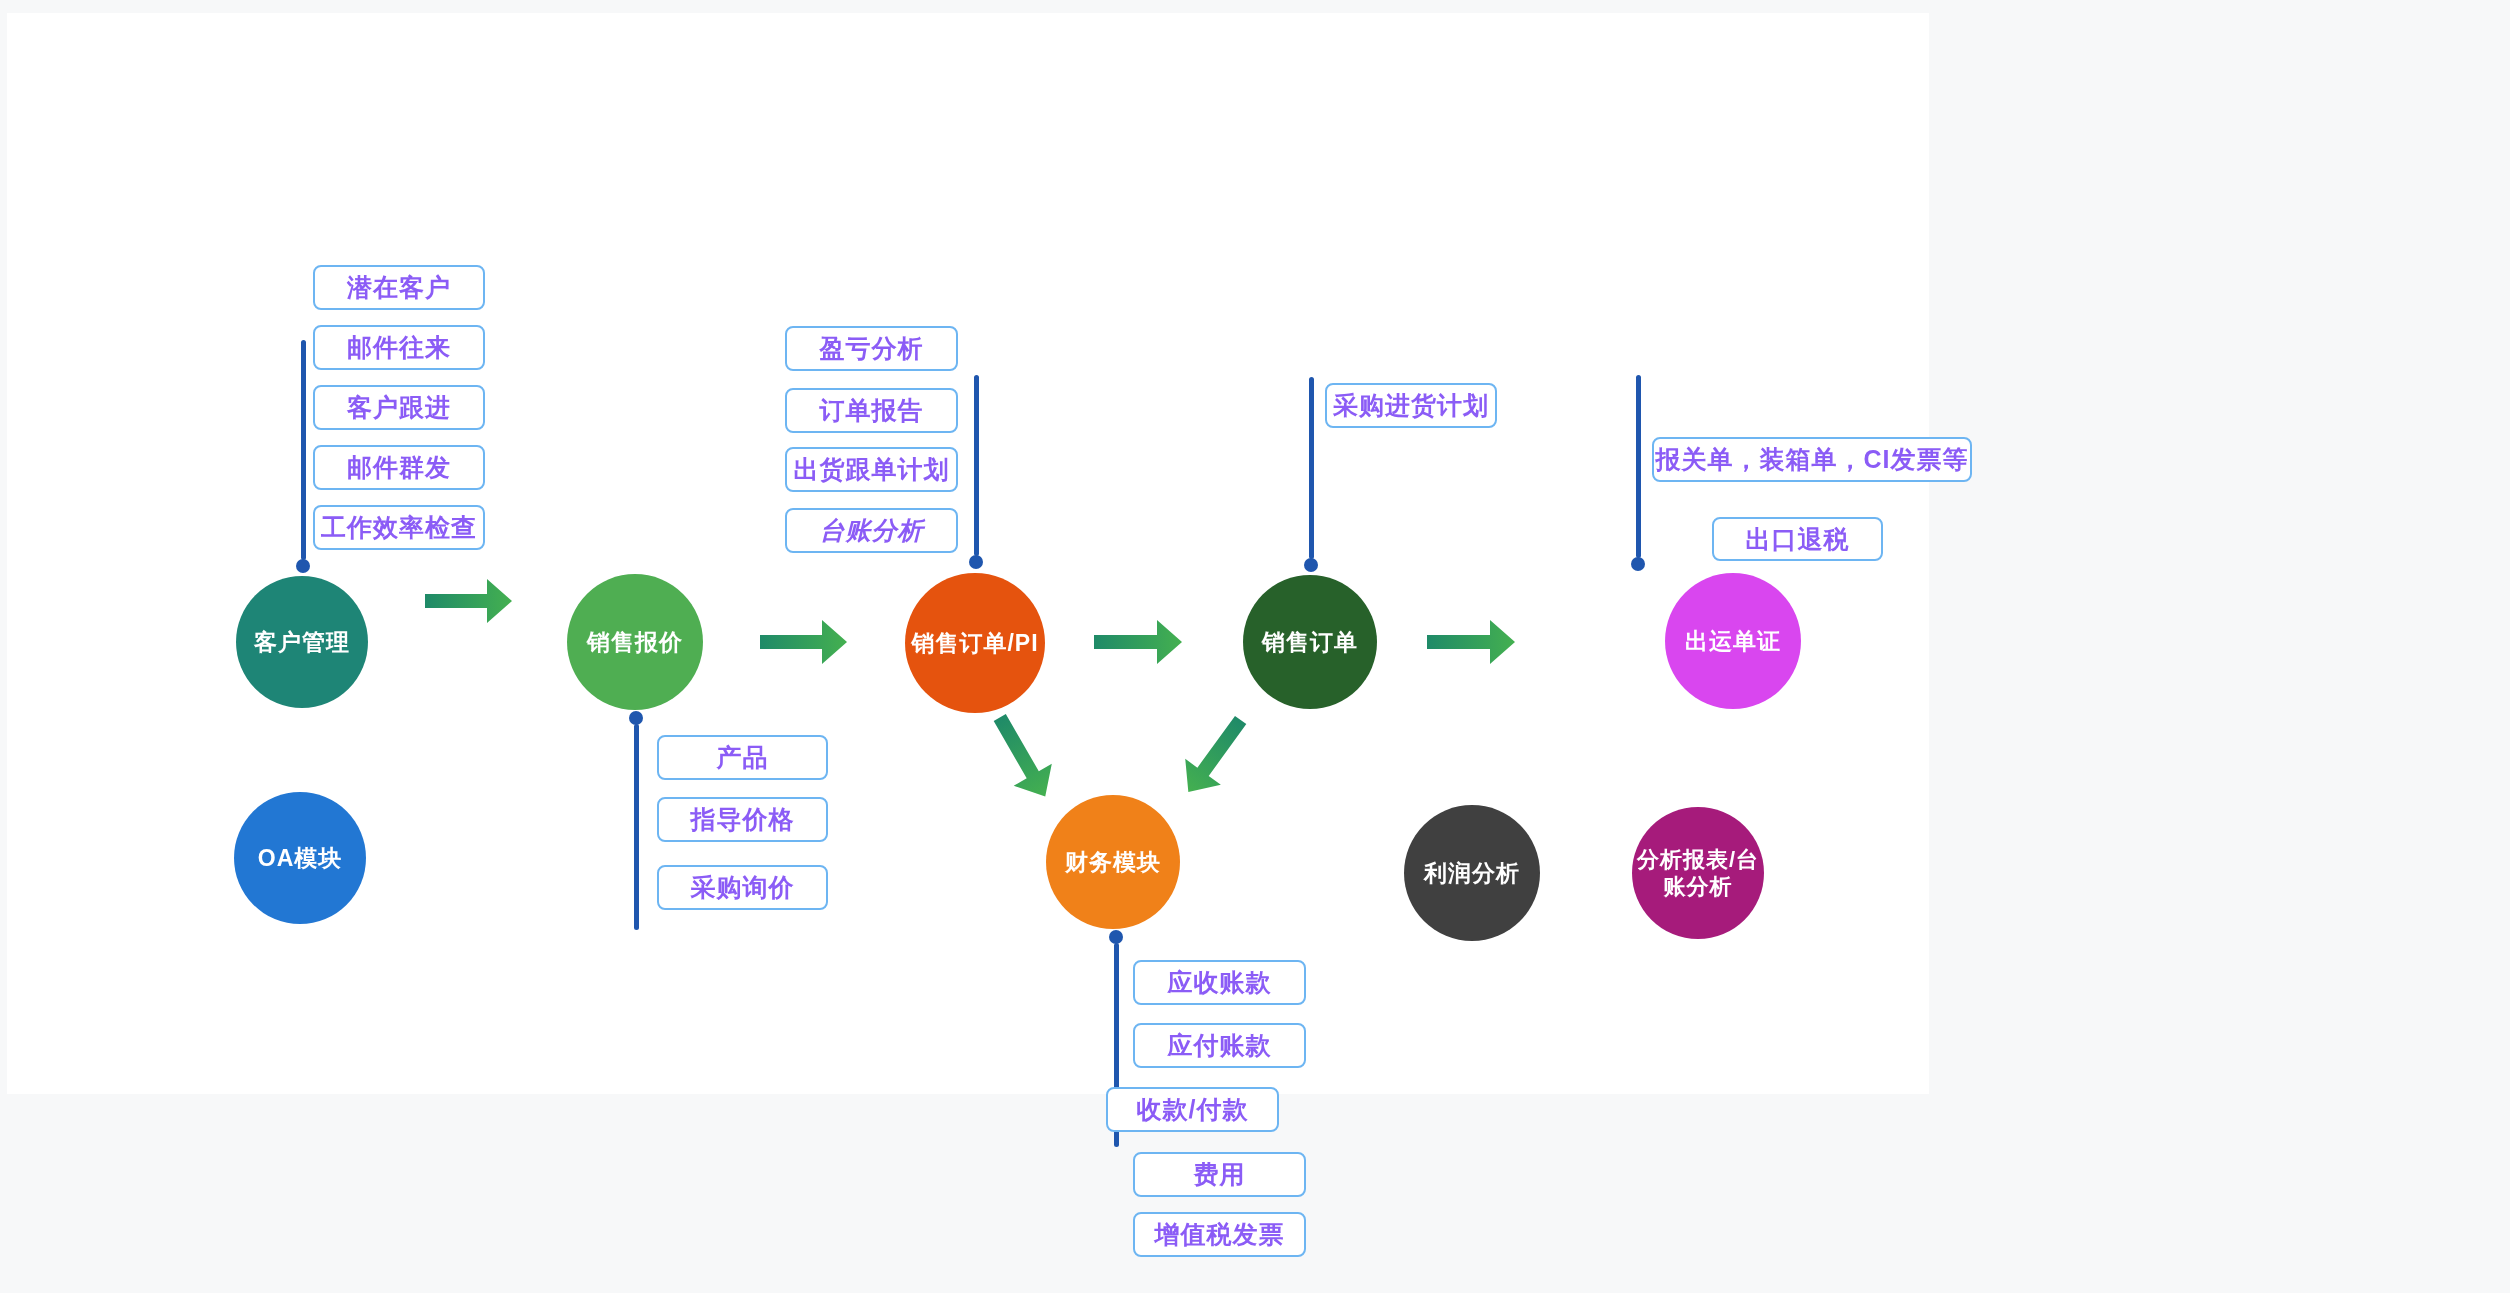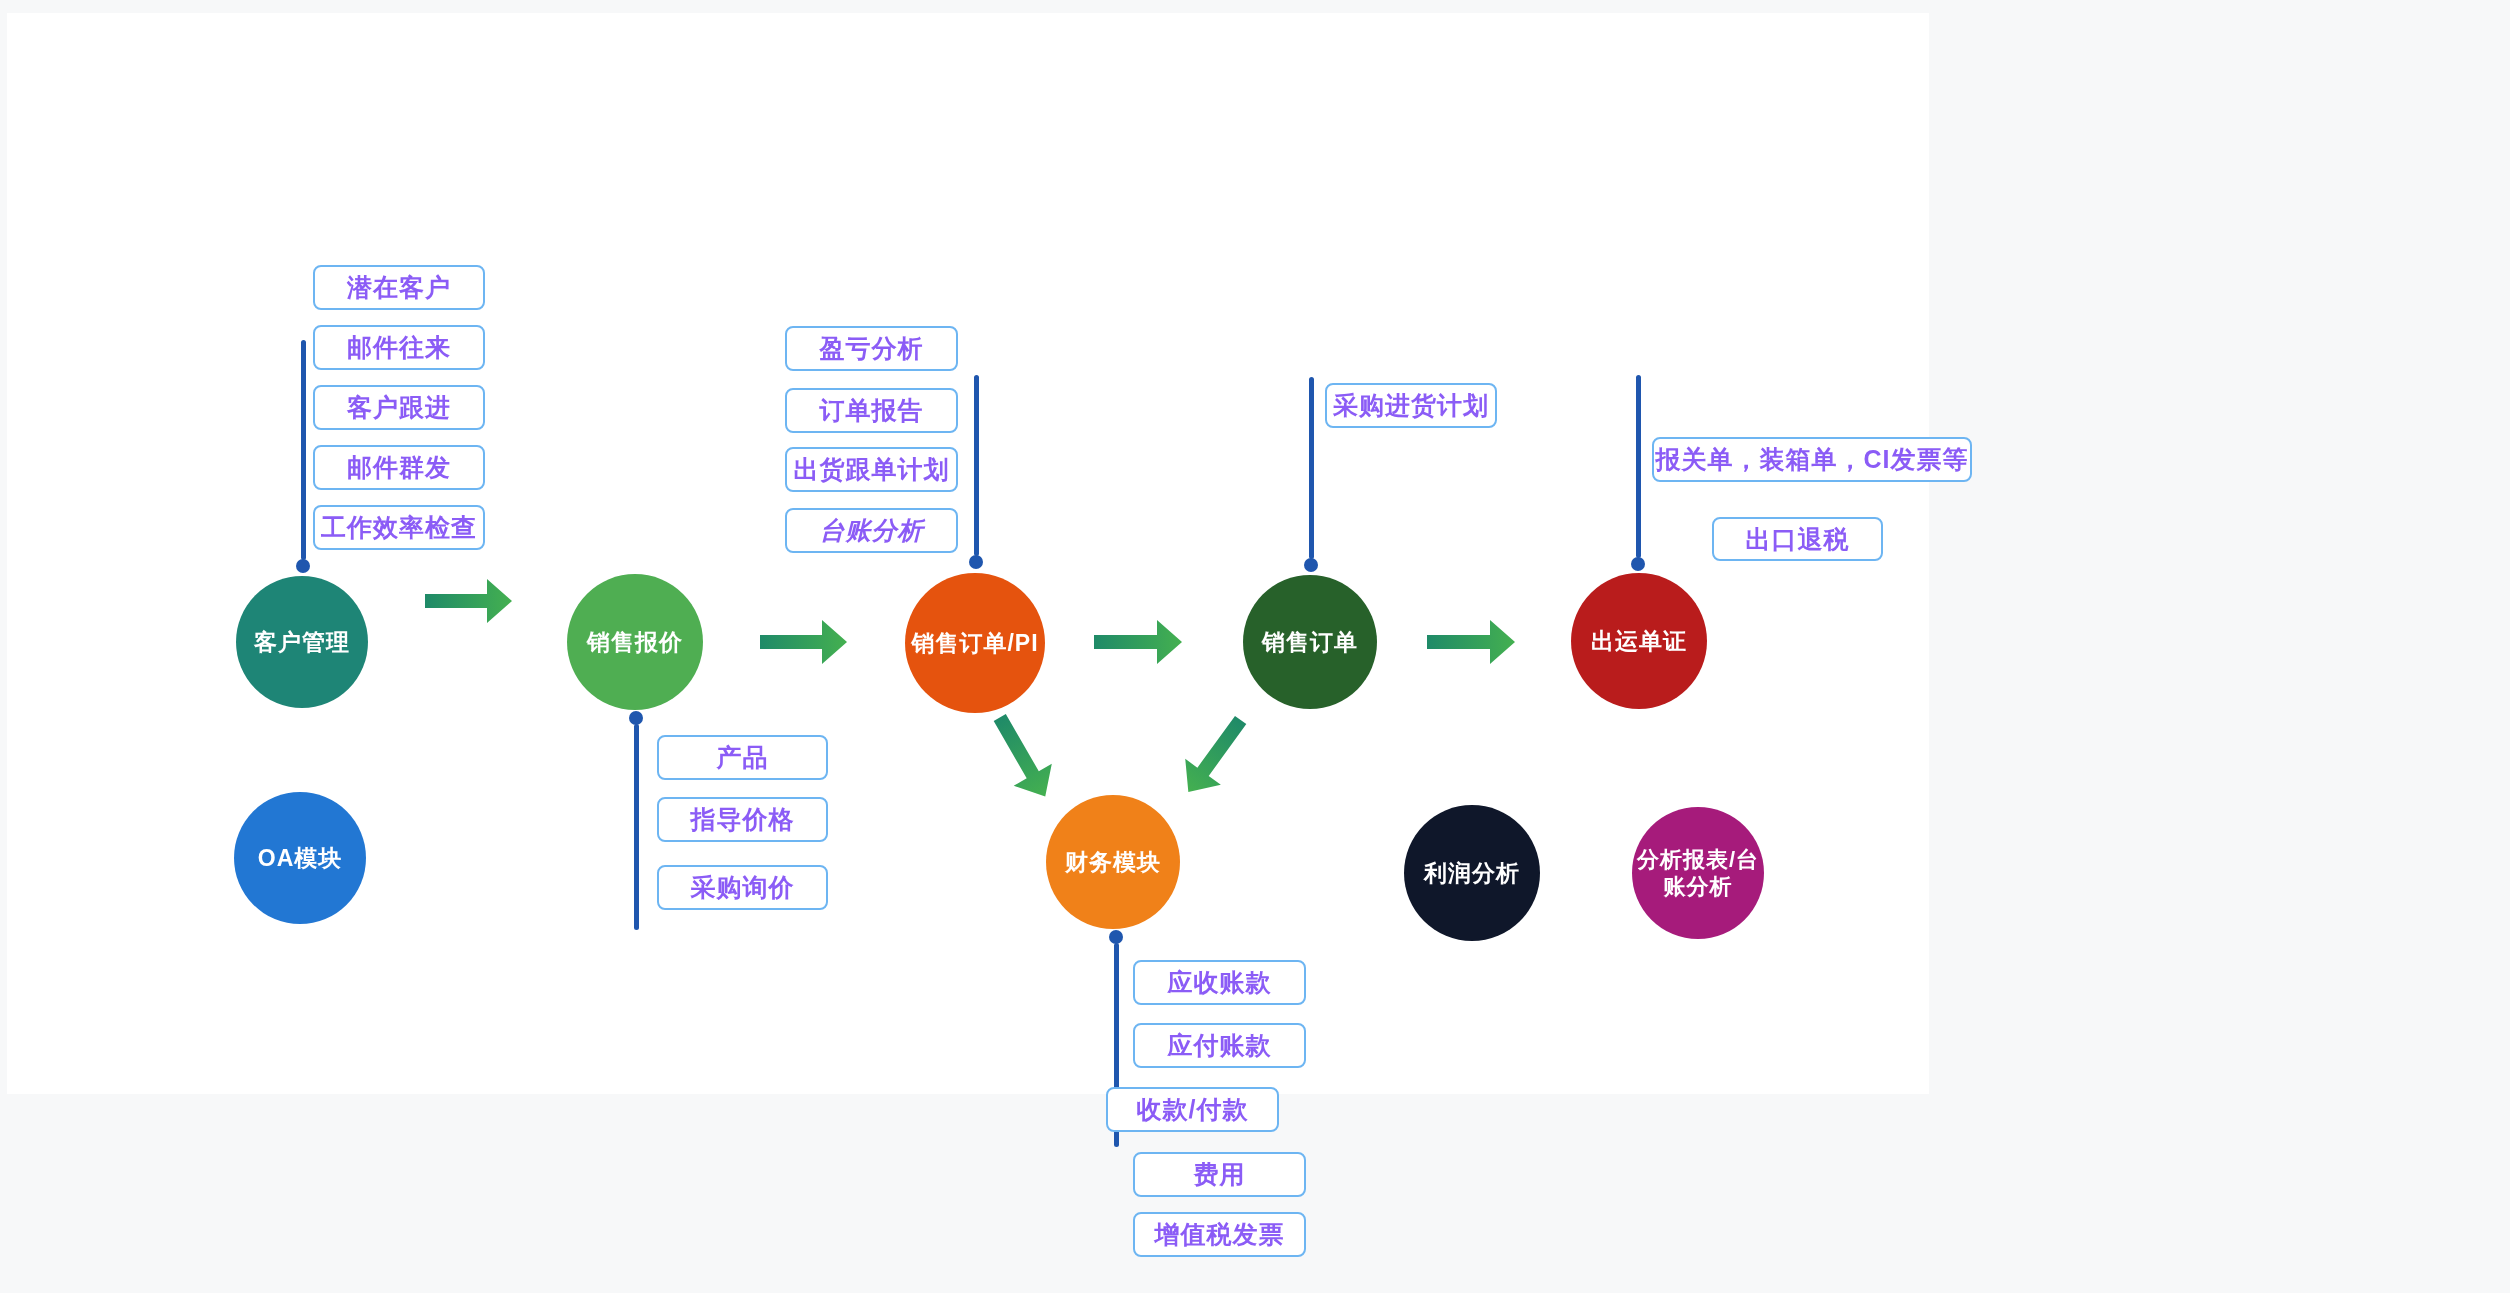--- a/index.html
+++ b/index.html
@@ -136,25 +136,25 @@
     </div>
     <div class="node" style="left: 567px; top: 574px; width: 136px; height: 136px; background: rgb(79, 174, 82);">
       <span>销售报价</span>
     </div>
     <div class="node" style="left: 905px; top: 573px; width: 140px; height: 140px; background: rgb(229, 83, 14);">
       <span>销售订单/PI</span>
     </div>
     <div class="node" style="left: 1243px; top: 575px; width: 134px; height: 134px; background: rgb(39, 97, 42);">
       <span>销售订单</span>
     </div>
-    <div class="node" style="left: 1571px; top: 573px; width: 136px; height: 136px; background: #b91c1c;">
+    <div class="node" style="left: 1665px; top: 573px; width: 136px; height: 136px; background: #d946ef;">
       <span>出运单证</span>
     </div>
     <div class="node" style="left: 1046px; top: 795px; width: 134px; height: 134px; background: rgb(240, 129, 25);">
       <span>财务模块</span>
     </div>
-    <div class="node" style="left: 1404px; top: 805px; width: 136px; height: 136px; background: #0f172a;">
+    <div class="node" style="left: 1404px; top: 805px; width: 136px; height: 136px; background: #404040;">
       <span>利润分析</span>
     </div>
     <div class="node" style="left: 1632px; top: 807px; width: 132px; height: 132px; background: rgb(166, 27, 123);">
       <span class="wrap" style="font-size: 22px; width: 124px;">分析报表/台账分析</span>
     </div>
   </div>
 
 </body></html>

